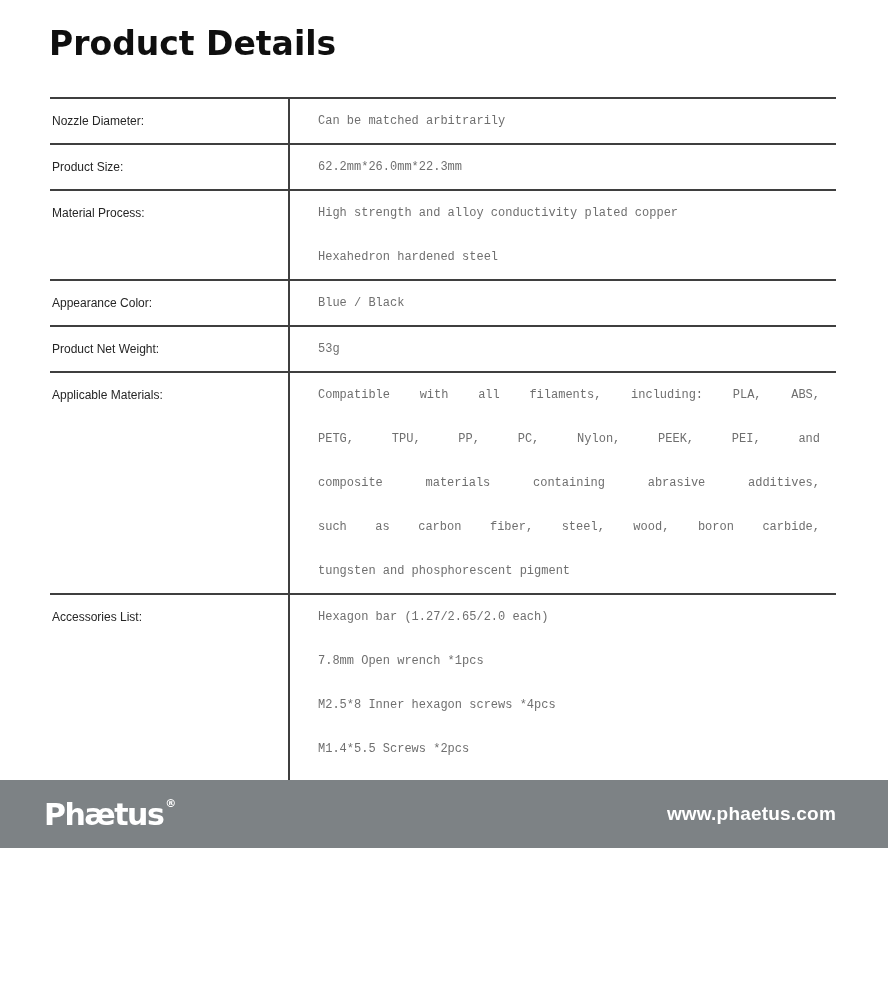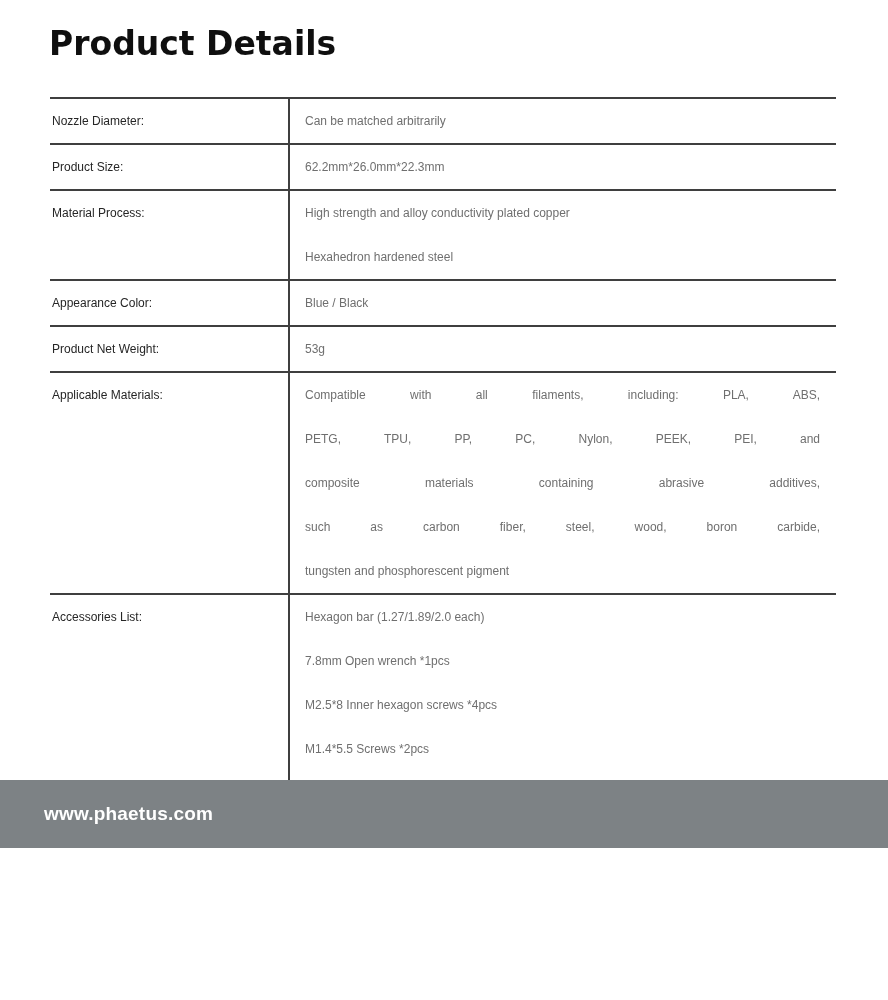--- a/index.html
+++ b/index.html
@@ -40,22 +40,23 @@
   }
   .cell.label {
     width: 238px;
     flex: 0 0 238px;
     padding-left: 2px;
     color: var(--label-text, #262626);
   }
   .cell.value {
     flex: 1 1 auto;
     border-left: 2px solid var(--line, #3f3f3f);
-    padding: 0 16px 0 15px;
+    padding: 0 16px 0 28px;
     color: var(--value-text, #6f6f6f);
+    font-family: Liberation Mono, monospace;
   }
   .line { white-space: nowrap; }
   .line.just {
     white-space: normal;
     text-align: justify;
     text-align-last: justify;
   }
   .footer {
     position: absolute;
     left: 0;
@@ -136,27 +137,30 @@
             <div class="line just">Compatible with all filaments, including: PLA, ABS,</div>
             <div class="line just">PETG, TPU, PP, PC, Nylon, PEEK, PEI, and</div>
             <div class="line just">composite materials containing abrasive additives,</div>
             <div class="line just">such as carbon fiber, steel, wood, boron carbide,</div>
             <div class="line">tungsten and phosphorescent pigment</div>
           </div>
         </div>
         <div class="row">
           <div class="cell label">Accessories List:</div>
           <div class="cell value">
-            <div class="line">Hexagon bar (1.27/1.89/2.0 each)</div>
+            <div class="line">Hexagon bar (1.27/2.65/2.0 each)</div>
             <div class="line">7.8mm Open wrench *1pcs</div>
             <div class="line">M2.5*8 Inner hexagon screws *4pcs</div>
             <div class="line">M1.4*5.5 Screws *2pcs</div>
             <div class="line">Collet clip *1pcs</div>
           </div>
         </div>
       </div>
   </div>
 
   <div class="footer">
+    <div class="brand">
+      <span>Phætus</span><span class="reg">®</span>
+    </div>
     <div class="site">www.phaetus.com</div>
   </div>
 
 </div>
 
 </body></html>

